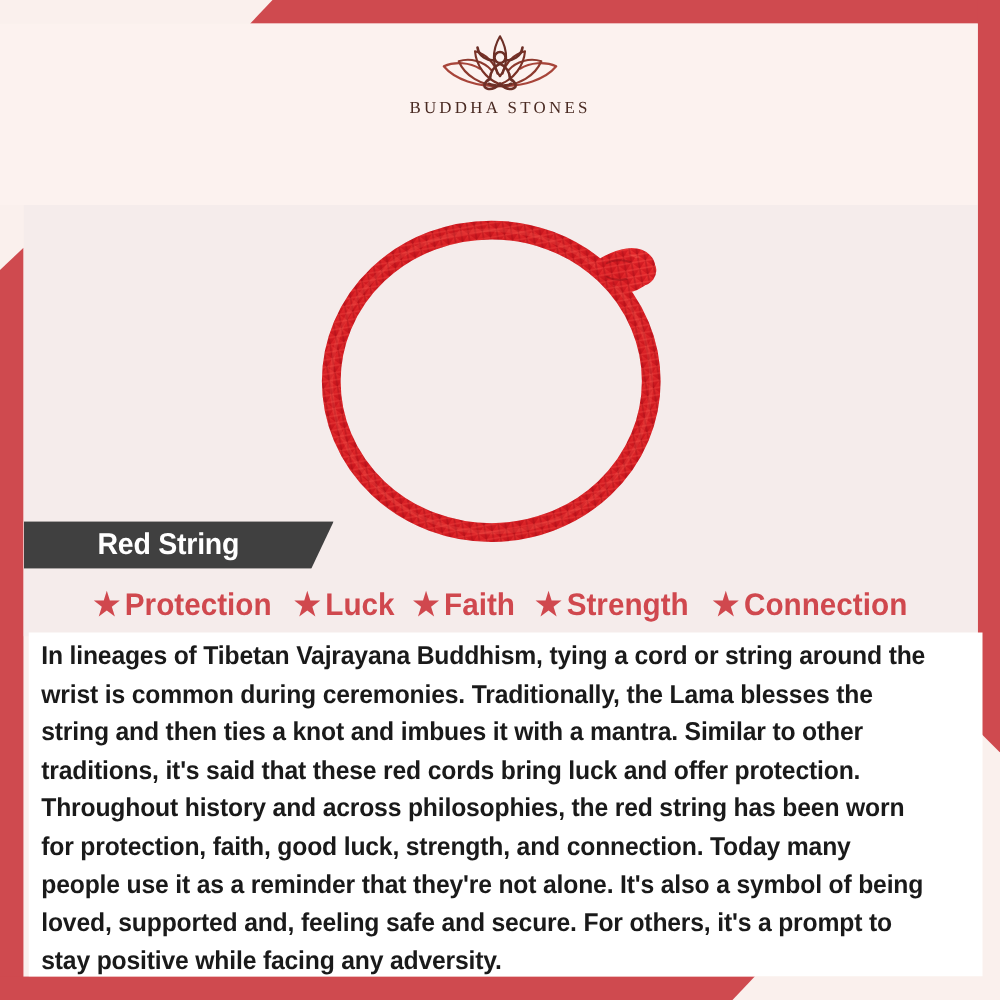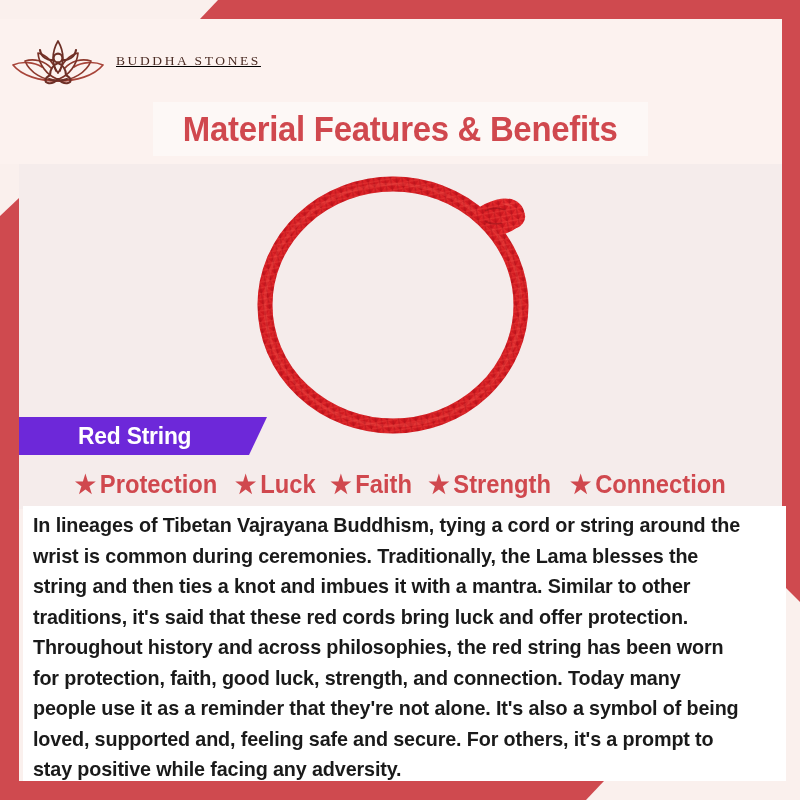--- a/index.html
+++ b/index.html
@@ -73,24 +73,23 @@
   }
 
   
   .logo {
     position: absolute;
     left: 0;
     top: 19px;
     width: 800px;
     height: 82px;
     display: flex;
-    flex-direction: row;
+    flex-direction: column;
     align-items: center;
     justify-content: flex-start;
-    text-decoration: underline;
   }
   .logo-mark {
     width: 116px;
     height: 58px;
     display: block;
   }
   .logo-text {
     margin-top: 1px;
     font-family: "Liberation Serif", serif;
     font-size: 13.5px;
@@ -135,21 +134,21 @@
     display: block;
   }
 
   
   .label-banner {
     position: absolute;
     left: 19px;
     top: 417px;
     height: 38px;
     width: 248px;
-    background: #6d28d9;
+    background: #404040;
     clip-path: polygon(0 0, 100% 0, calc(100% - 18px) 100%, 0 100%);
     display: flex;
     align-items: center;
   }
   .label-text {
     color: #ffffff;
     font-size: 24px;
     font-weight: bold;
     margin-left: 56px;
     letter-spacing: -0.2px;
@@ -253,23 +252,20 @@
           <path d="M50 44 C45 47 44 51 48 52 C52 53 56 50 58 48"></path>
           <path d="M66 44 C71 47 72 51 68 52 C64 53 60 50 58 48"></path>
 
           <path d="M49 48 C53 50 63 50 67 48"></path>
         </g>
       </svg>
     </span>
     <span class="logo-text">BUDDHA STONES</span>
   </div>
 
-  <div class="title-banner">
-    <span class="title-text">Material Features &amp; Benefits</span>
-  </div>
 
   <div class="product-area">
     <span>
       <svg class="bracelet" width="300" height="270" viewBox="0 0 300 270" xmlns="http://www.w3.org/2000/svg">
         <defs>
           <linearGradient id="cordg" x1="0" y1="0" x2="1" y2="1">
             <stop offset="0%" stop-color="#ef3a36"></stop>
             <stop offset="45%" stop-color="#de2027"></stop>
             <stop offset="100%" stop-color="#c4141c"></stop>
           </linearGradient>

